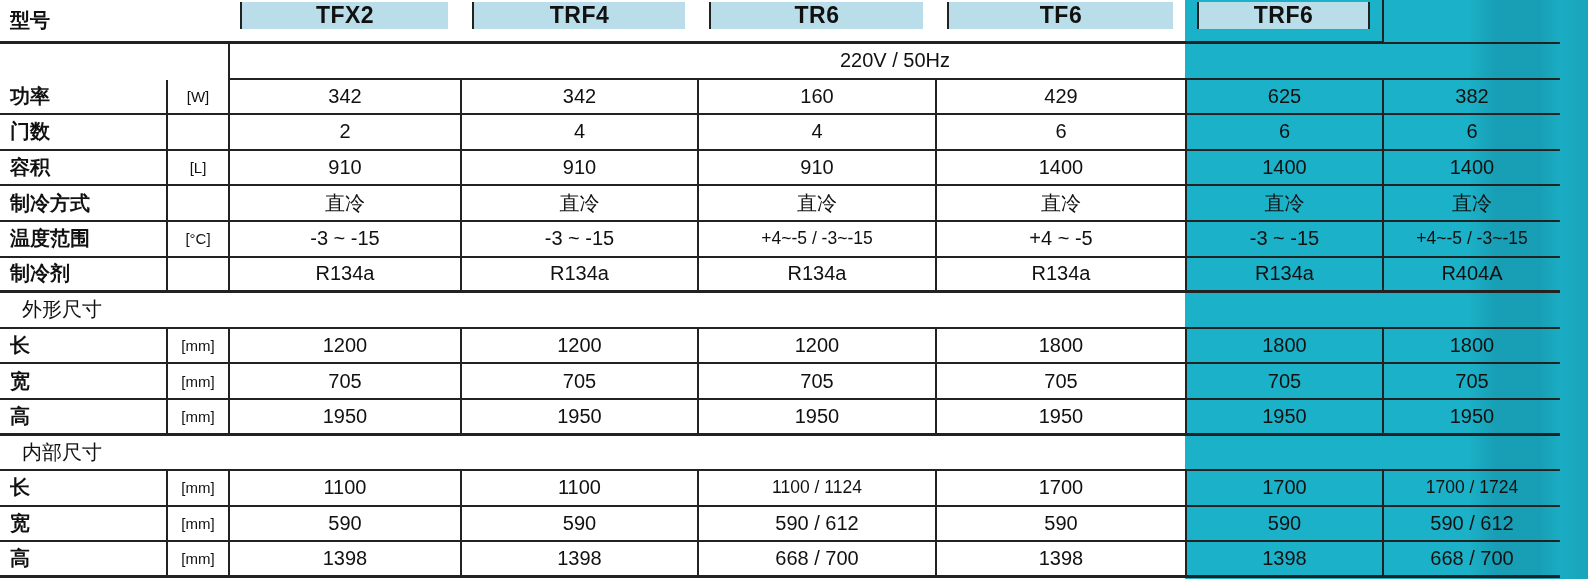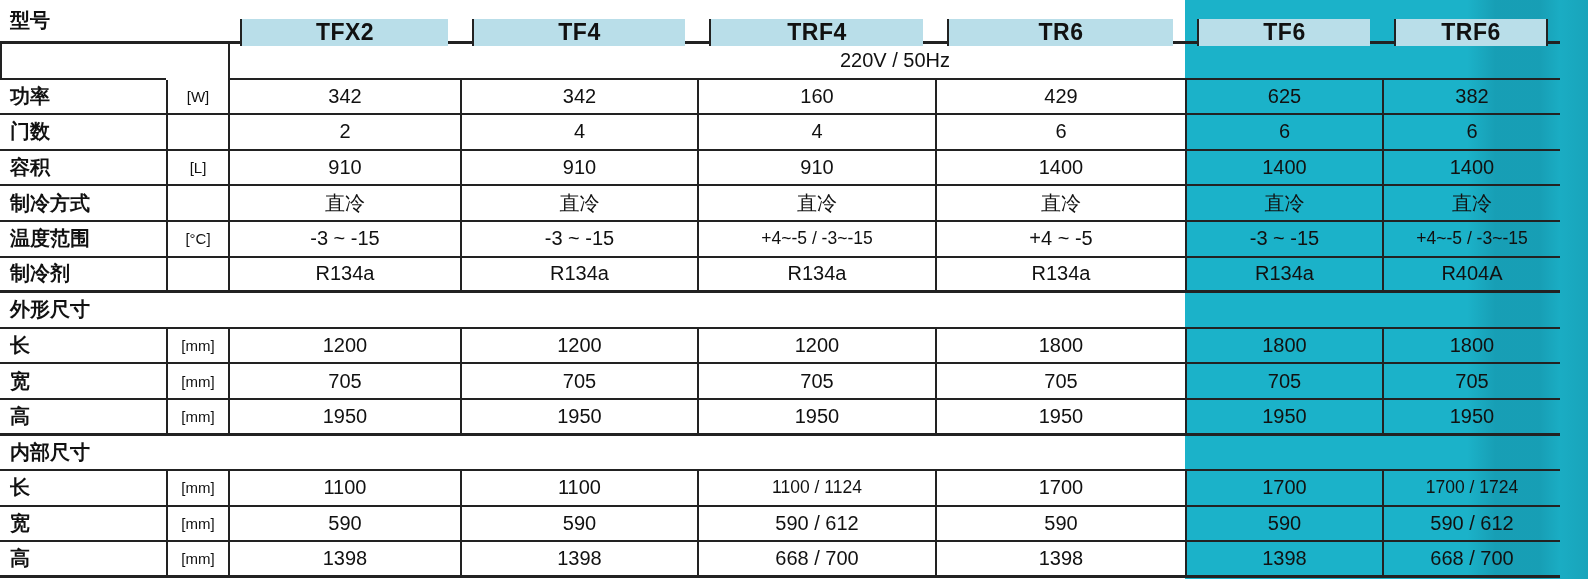--- a/index.html
+++ b/index.html
@@ -33,46 +33,43 @@
     font-size:20px;font-weight:500;
     white-space:nowrap;
     background:transparent;
   }
   .cell.thin{border-bottom:2px solid var(--line,#222);}
   .cell.thick{border-bottom:3px solid var(--line,#222);}
   .cell.vline{border-left:2px solid var(--line,#222);}
   .label-cell{justify-content:flex-start;padding-left:10px;font-weight:600;font-size:20px;}
   .title-cell{grid-column:1 / span 2;}
   .unit-cell{font-size:15px;font-weight:400;}
-  .section-cell{grid-column:1 / -1;justify-content:flex-start;padding-left:10px;font-weight:700;font-size:20px;}
+  .section-cell{grid-column:1 / -1;justify-content:flex-start;padding-left:22px;font-weight:400;font-size:20px;}
   .span-cell{grid-column:3 / -1;}
-  .hdr-cell{align-items:flex-start;justify-content:stretch;padding:12px;}
+  .hdr-cell{align-items:flex-end;justify-content:stretch;padding:12px;margin-top:12px;}
   .hdr-chip{
     box-sizing:border-box;
     flex:1;margin-top:7px;
     display:flex;align-items:center;justify-content:center;
     background:var(--hdr,#b9dee9);
     border-left:2px solid var(--line,#222);
     font-weight:700;font-size:23px;letter-spacing:0.5px;
   }
   .hdr-cell.last .hdr-chip{border-right:2px solid var(--line,#222);}
   .small-val{font-size:17.5px;}
 </style>
 </head>
 <body>
 
 <div id="stage" style="--teal: #1bb2c9; --hdr: #b9dee9; --line: #222222;">
   <div id="teal-band"></div>
   <div id="grid">
       <div class="cell title-cell label-cell thick">型号</div>
       <div class="cell hdr-cell thick">
         <div class="hdr-chip">TFX2</div>
-      </div>
-      <div class="cell hdr-cell thick">
-        <div class="hdr-chip">TF4</div>
       </div>
       <div class="cell hdr-cell thick">
         <div class="hdr-chip">TRF4</div>
       </div>
       <div class="cell hdr-cell thick">
         <div class="hdr-chip">TR6</div>
       </div>
       <div class="cell hdr-cell thick">
         <div class="hdr-chip">TF6</div>
       </div>

